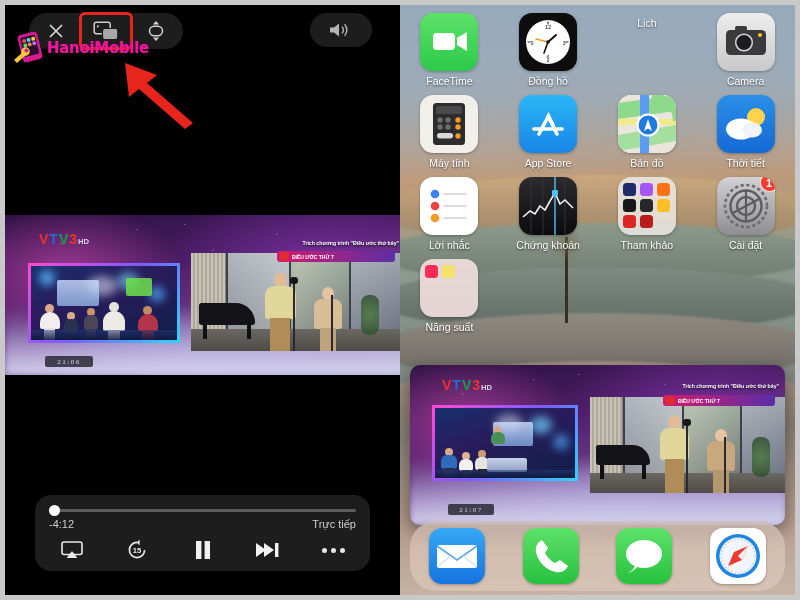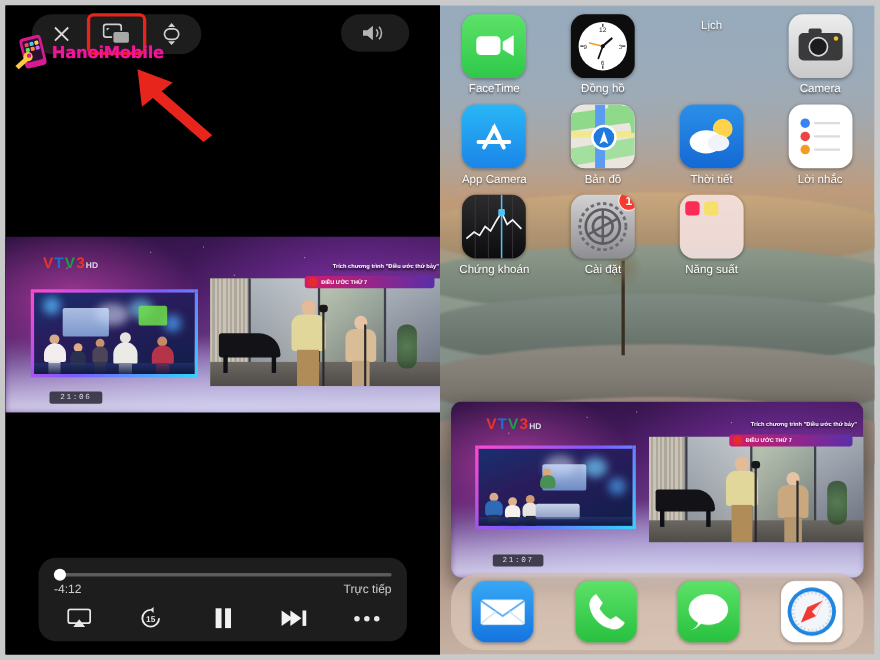--- a/index.html
+++ b/index.html
@@ -91,24 +91,24 @@
                white-space:nowrap; text-shadow:0 1px 2px rgba(0,0,0,.9);
                font-family:"Liberation Sans", sans-serif; }
   .bcast-bar { position:absolute; z-index:5; border-radius:3px;
                background:linear-gradient(90deg,#d41b6a,#5b2ea8);
                display:flex; align-items:center; }
   .bcast-dot { width:9px; height:9px; border-radius:50%; background:#e02c2c;
                margin-right:3px; flex:none; }
   .clock-chip { position:absolute; z-index:5; background:rgba(28,28,38,.78);
                 color:#dcd9ea; border-radius:2px; display:flex;
                 align-items:center; justify-content:center; letter-spacing:1.5px;
-                font-family:Liberation Mono, monospace; }
-
-  
-  .bottom-bar { position:absolute; left:30px; right:30px; bottom:12px;
+                font-family:Liberation Serif, serif; }
+
+  
+  .bottom-bar { position:absolute; left:30px; right:30px; bottom:24px;
                 background:#1d1d1d; border-radius:16px; padding:12px 14px 8px;
                 z-index:6; }
   .scrub-row { position:relative; height:6px; }
   .scrub-track { position:absolute; left:0; right:0; top:2px; height:3px;
                  background:#5c5c5c; border-radius:2px; }
   .scrub-knob { position:absolute; left:0; top:-2px; width:11px; height:11px;
                 border-radius:50%; background:#fff; cursor:pointer; }
   .time-row { display:flex; justify-content:space-between; margin-top:5px;
               color:#cfcfcf; font-size:11px; }
   .ctrl-row { display:flex; align-items:flex-start; justify-content:space-between;
@@ -437,32 +437,53 @@
           <svg width="58" height="58" viewBox="0 0 58 58">
             <rect x="9" y="17" width="40" height="25" rx="4.5" fill="#3a3a3c"></rect>
             <rect x="18" y="13" width="12" height="5" rx="2" fill="#3a3a3c"></rect>
             <circle cx="27" cy="29.5" r="8.3" fill="#1c1c1e" stroke="#d8d8d8" stroke-width="1.5"></circle>
             <circle cx="43" cy="22" r="2" fill="#f5c324"></circle>
           </svg>
         </div>
         <span class="lbl">Camera</span>
       </div>
 
+      <div class="cell">
+        <div class="icn ic-calc">
+          <svg width="58" height="58" viewBox="0 0 58 58">
+            <rect x="13" y="8" width="32" height="42" rx="3.5" fill="#2c2c2e"></rect>
+            <rect x="16" y="11" width="26" height="8" rx="1.5" fill="#4a4a4c"></rect>
+            <g fill="#6d6d70">
+              <circle cx="20" cy="25" r="2.7"></circle>
+                <circle cx="28" cy="25" r="2.7"></circle>
+              <circle cx="20" cy="32" r="2.7"></circle>
+                <circle cx="28" cy="32" r="2.7"></circle>
+            </g>
+            <g fill="#f59a23">
+              <circle cx="38" cy="25" r="2.7"></circle>
+                <circle cx="38" cy="32" r="2.7"></circle>
+                <circle cx="38" cy="41" r="2.7"></circle>
+            </g>
+            <rect x="17" y="38" width="16" height="5.5" rx="2.7" fill="#d8d8da"></rect>
+          </svg>
+        </div>
+        <span class="lbl">Máy tính</span>
+      </div>
 
       <div class="cell">
         <div class="icn ic-appstore">
           <svg width="58" height="58" viewBox="0 0 58 58">
             <g stroke="#fff" stroke-width="3.6" stroke-linecap="round" fill="none">
               <path d="M20 39 L29.5 21 L34 30"></path>
                 <path d="M38 39 L29 21"></path>
                 <path d="M15 34 L43 34"></path>
             </g>
           </svg>
         </div>
-        <span class="lbl">App Camera</span>
+        <span class="lbl">App Store</span>
       </div>
 
       <div class="cell">
         <div class="icn ic-maps">
           <svg width="58" height="58" viewBox="0 0 58 58">
             <rect width="58" height="58" fill="#eae6de"></rect>
             <path d="M0 8 L58 0 L58 16 L0 24 Z" fill="#8ed98a"></path>
             <path d="M0 40 L58 30 L58 46 L0 56 Z" fill="#a3e0a0"></path>
             <rect x="22" y="0" width="9" height="58" fill="#5b9cf2"></rect>
             <rect x="0" y="24" width="58" height="6" fill="#f2e98a"></rect>
@@ -508,20 +529,36 @@
               <line x1="46" y1="0" x2="46" y2="58"></line>
             </g>
             <polyline points="4,40 11,34 16,37 21,29 26,33 31,24 36,16 41,27 46,23 54,31" fill="none" stroke="#f2f2f4" stroke-width="1.6"></polyline>
             <line x1="36" y1="0" x2="36" y2="58" stroke="#4fc3f7" stroke-width="1.4"></line>
             <rect x="33" y="13" width="6" height="6" rx="1.3" fill="#4fc3f7"></rect>
           </svg>
         </div>
         <span class="lbl">Chứng khoán</span>
       </div>
 
+      <div class="cell">
+        <div class="icn ic-folder">
+          <div style="display:grid;grid-template-columns:repeat(3,1fr);gap:3px;padding:6px 5px;">
+            <span class="mini" style="background:#1f2a6b;"></span>
+            <span class="mini" style="background:#a855f7;"></span>
+            <span class="mini" style="background:#f97316;"></span>
+            <span class="mini" style="background:#18181b;"></span>
+            <span class="mini" style="background:#27272a;"></span>
+            <span class="mini" style="background:#fbbf24;"></span>
+            <span class="mini" style="background:#dc2626;"></span>
+            <span class="mini" style="background:#b91c1c;"></span>
+            <span class="mini" style="background:transparent;"></span>
+          </div>
+        </div>
+        <span class="lbl">Tham khảo</span>
+      </div>
 
 
 
       <div class="cell">
         <div class="icn ic-settings">
           <span class="badge">1</span>
           <svg width="58" height="58" viewBox="0 0 58 58">
             <circle cx="29" cy="29" r="21" fill="none" stroke="#6b6b70" stroke-width="2.6" stroke-dasharray="3.2 2.6"></circle>
             <circle cx="29" cy="29" r="15.5" fill="none" stroke="#5c5c62" stroke-width="2.4"></circle>
             <circle cx="29" cy="29" r="9" fill="none" stroke="#5c5c62" stroke-width="2.4"></circle>

